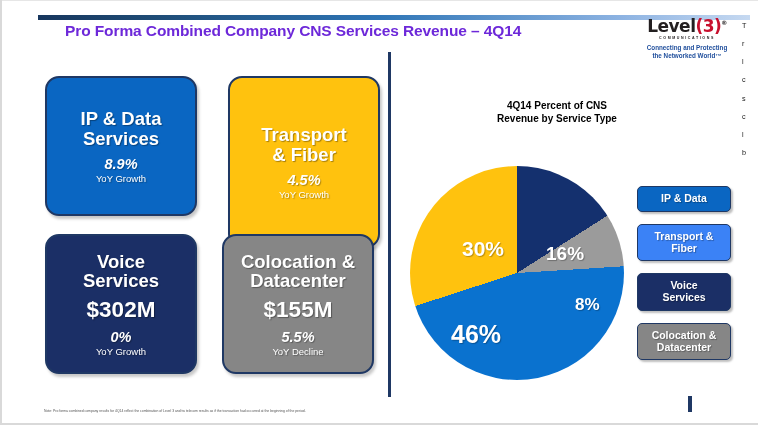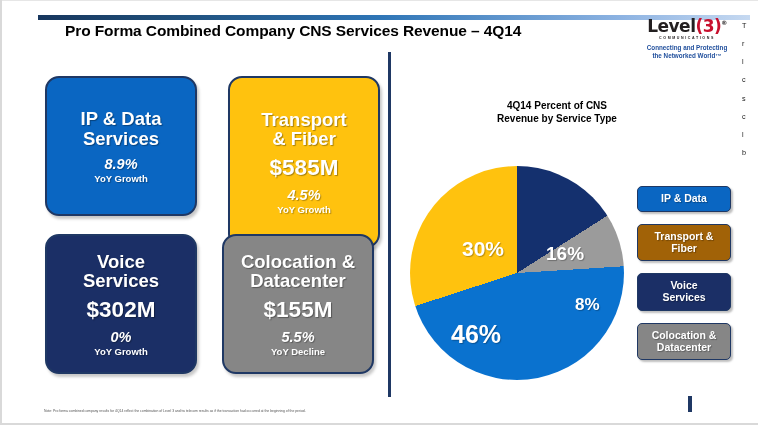--- a/index.html
+++ b/index.html
@@ -17,21 +17,21 @@
   .frame-bottom{position:absolute;left:0;bottom:0;width:758px;height:2px;background:#d9d9d9;}
   .frame-top{position:absolute;left:0;top:0;width:758px;height:1px;background:#e6e6e6;}
 
   
   .header-rule{
     position:absolute;left:38px;top:15px;width:712px;height:5px;
     background:linear-gradient(to right,#17365d 0%, #1f4e79 18%, #2e75b6 48%, #8db3e2 82%, #c6d9f1 100%);
   }
   .slide-title{
     position:absolute;left:65px;top:22px;width:520px;
-    font-size:15.5px;font-weight:bold;color:#000000;letter-spacing:-0.1px;
+    font-size:15.5px;font-weight:bold;color:#6d28d9;letter-spacing:-0.1px;
     white-space:nowrap;
   }
 
   
   .logo-wrap{position:absolute;left:641px;top:18px;width:92px;text-align:center;}
   .logo-main{
     font-family:"DejaVu Sans", sans-serif;
     font-size:17px;font-weight:bold;color:#231f20;letter-spacing:-0.5px;
     line-height:1;white-space:nowrap;
   }
@@ -61,21 +61,21 @@
   .kpi .k-value{
     font-size:22.5px;font-weight:bold;margin-top:8px;line-height:1;
     text-shadow:1px 1px 1px rgba(0,0,0,0.35);
   }
   .kpi .k-pct{
     font-size:14.5px;font-weight:bold;margin-top:9px;line-height:1;
     text-shadow:1px 1px 1px rgba(0,0,0,0.3);
     font-style:italic;
   }
   .kpi .k-note{
-    font-size:9.5px;font-weight:bold;margin-top:2px;line-height:1;
+    font-size:9.5px;font-weight:normal;margin-top:2px;line-height:1;
     text-shadow:1px 1px 1px rgba(0,0,0,0.3);
   }
   #kpi-ip  {left:45px; top:76px;  width:152px;height:140px;background:#0a66c2;border:2px solid #1f3864;}
   #kpi-tf  {left:228px;top:76px;  width:152px;height:172px;background:#ffc20e;border:2px solid #1f3864;}
   #kpi-vo  {left:45px; top:234px; width:152px;height:140px;background:#1b2f66;border:2px solid #1f3864;}
   #kpi-co  {left:222px;top:234px; width:152px;height:140px;background:#868686;border:2px solid #1f3864;}
 
   
   .chart-title{
     position:absolute;left:412px;top:100px;width:290px;text-align:center;
@@ -102,21 +102,21 @@
   
   .legend{position:absolute;left:637px;top:186px;width:94px;}
   .legend-item{
     box-sizing:border-box;width:94px;border-radius:5px;margin-bottom:12px;
     text-align:center;color:#ffffff;font-weight:bold;font-size:10.5px;
     line-height:1.12;padding:6px 3px;
     box-shadow:2px 2px 2px rgba(0,0,0,0.25);
     text-shadow:1px 1px 1px rgba(0,0,0,0.3);
   }
   #lg-ip  {background:#0a66c2;border:1.5px solid #1f3864;}
-  #lg-tf  {background:#a16207;border:1.5px solid #1f3864;}
+  #lg-tf  {background:#3b82f6;border:1.5px solid #1f3864;}
   #lg-vo  {background:#1b2f66;border:1.5px solid #1f3864;}
   #lg-co  {background:#868686;border:1.5px solid #1f3864;}
 
   
   .right-col{
     position:absolute;left:742px;top:20px;width:40px;
     font-size:7.2px;line-height:1.55;color:#1a1a1a;overflow:hidden;
   }
   .right-col p{margin:0 0 7px 0;}
 
@@ -158,21 +158,20 @@
     </div>
     <div class="k-pct">8.9%</div>
     <div class="k-note">YoY Growth</div>
   </div>
 
   <div class="kpi" id="kpi-tf">
     <div class="k-name">
       <div>Transport</div>
       <div>&amp; Fiber</div>
     </div>
-    <div class="k-value">$585M</div>
     <div class="k-pct">4.5%</div>
     <div class="k-note">YoY Growth</div>
   </div>
 
   <div class="kpi" id="kpi-vo">
     <div class="k-name">
       <div>Voice</div>
       <div>Services</div>
     </div>
     <div class="k-value">$302M</div>

